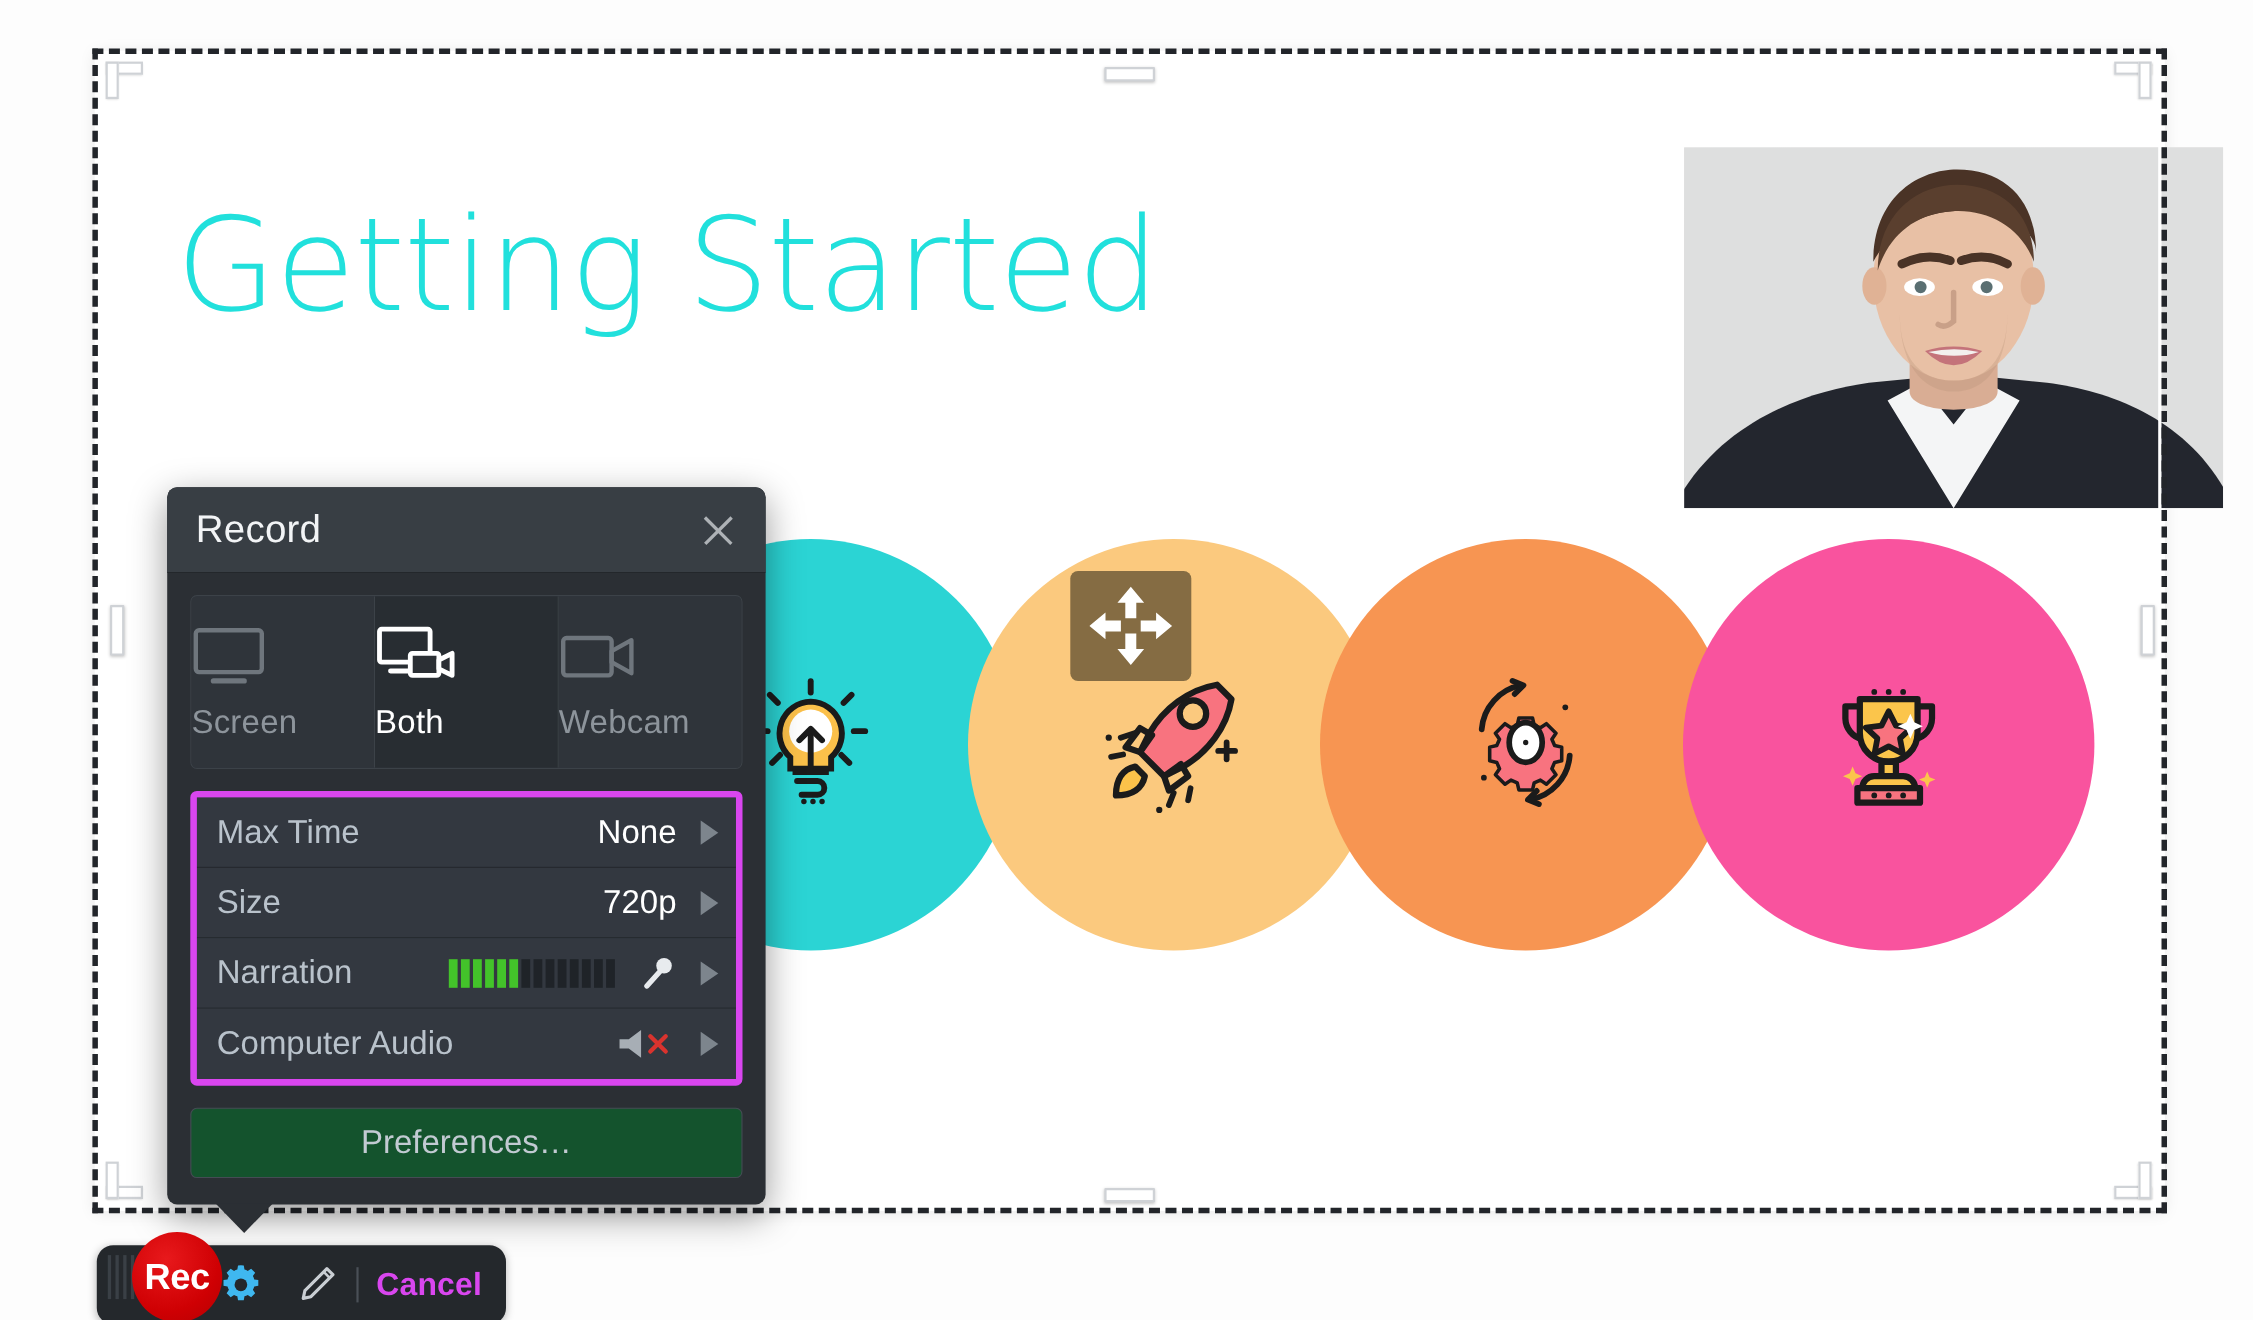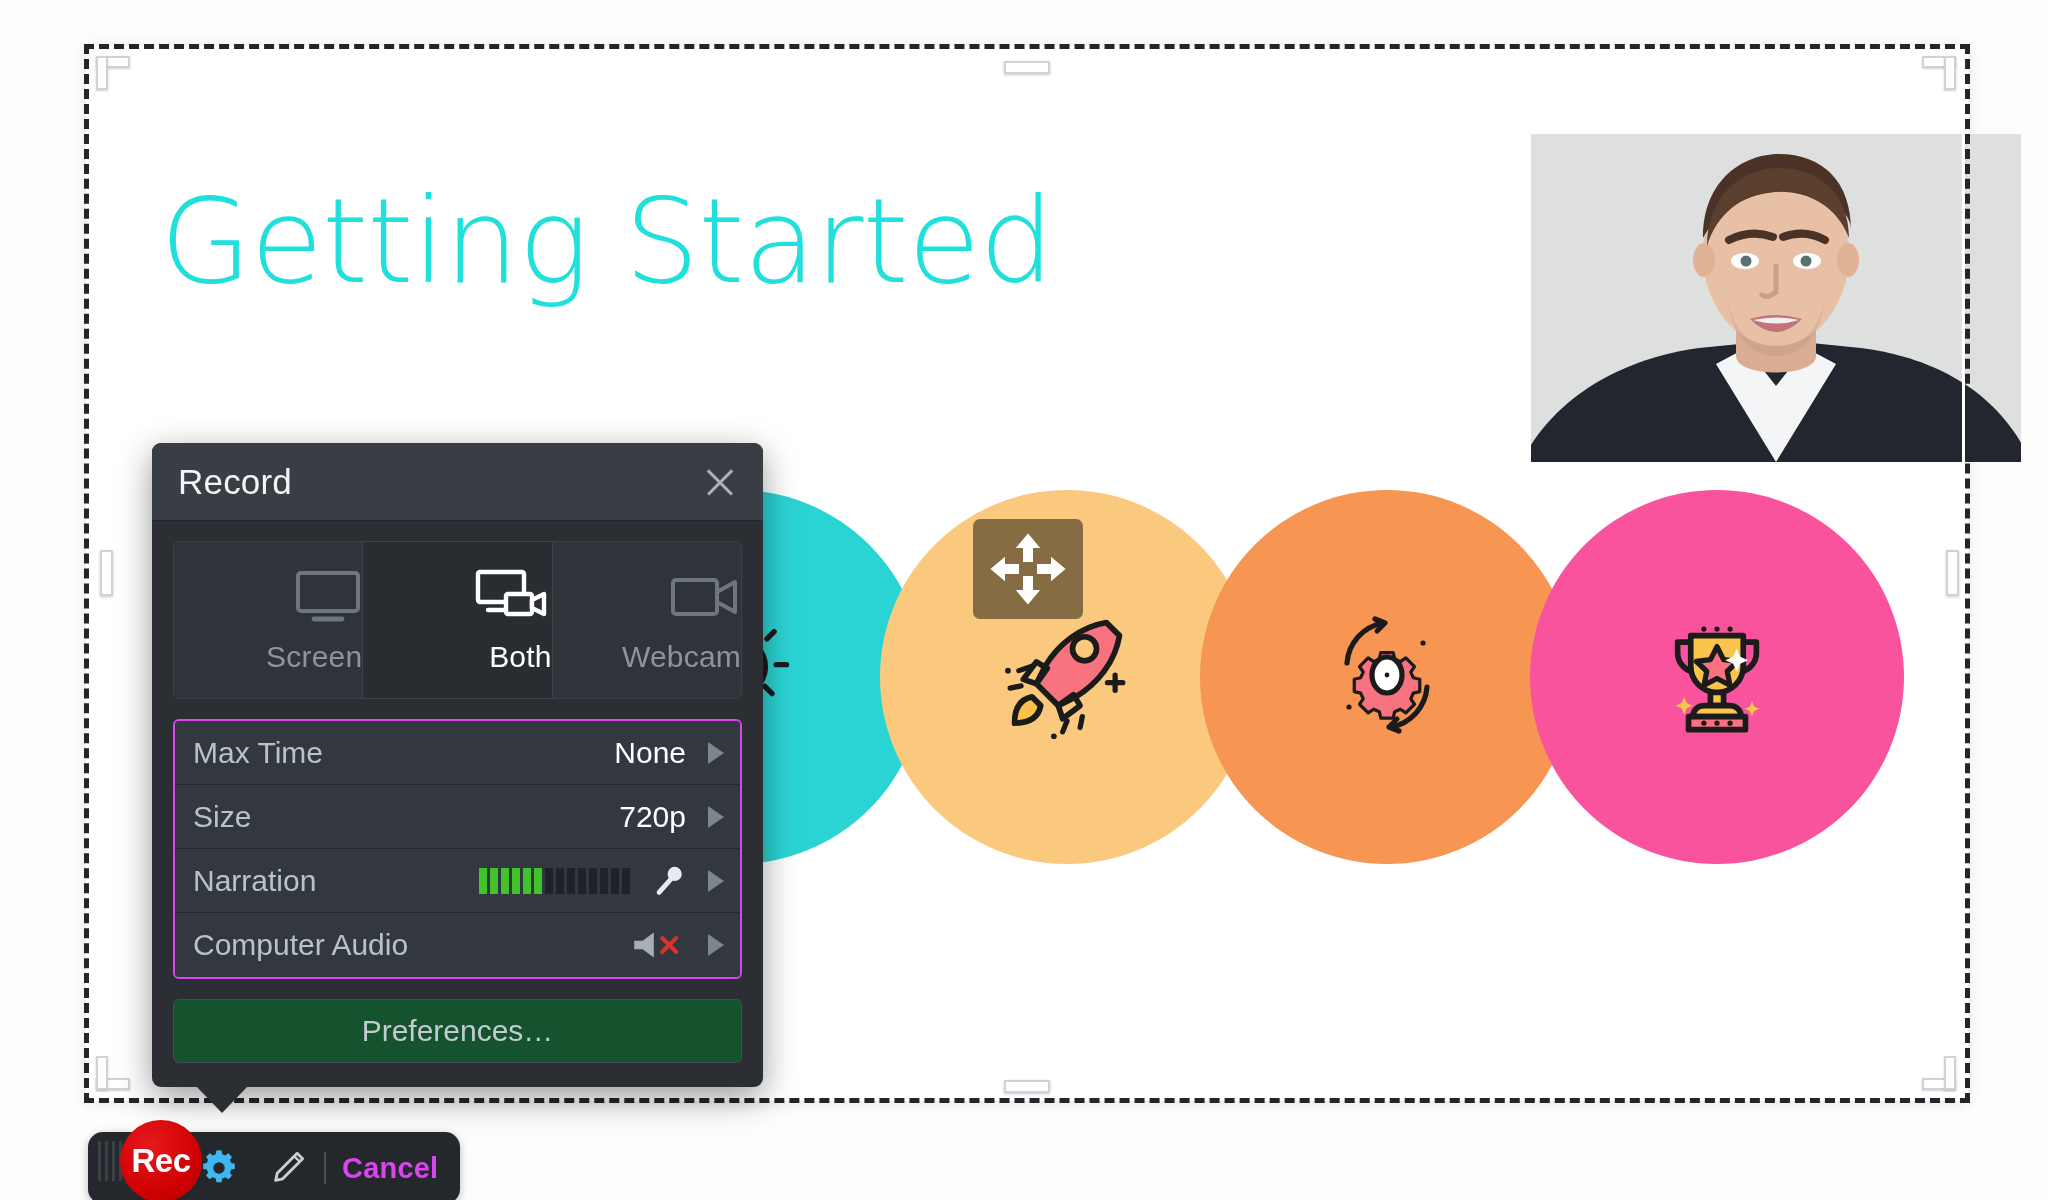--- a/index.html
+++ b/index.html
@@ -114,21 +114,21 @@
     position: absolute;
     inset: 0;
     background: linear-gradient(160deg, #e4e5e5 0%, #d9dada 55%, #cfd0d0 100%);
   }
 
   
   .record-panel {
     position: absolute;
     left: 152px;
     top: 443px;
-    width: 611px;
+    width: 544px;
     border-radius: 9px;
     background: #2b2f34;
     box-shadow: 0 10px 34px rgba(0,0,0,0.40);
     z-index: 60;
     font-family: "Liberation Sans", sans-serif;
   }
   .panel-header {
     height: 78px;
     background: #383e44;
     border-radius: 9px 9px 0 0;
@@ -168,21 +168,21 @@
     border-radius: 6px;
     overflow: hidden;
     background: #2f343a;
     border: 1px solid #3c4248;
   }
   .mode-btn {
     flex: 1;
     height: 156px;
     display: flex;
     flex-direction: column;
-    align-items: flex-end;
+    align-items: flex-start;
     justify-content: center;
     gap: 12px;
     cursor: pointer;
     background: #2f343a;
     border-right: 1px solid #3c4248;
     box-sizing: border-box;
   }
   .mode-btn:last-child { border-right: none; }
   .mode-btn.selected { background: #282d32; }
   .mode-label {
@@ -191,21 +191,21 @@
     letter-spacing: 0.2px;
   }
   .mode-btn.selected .mode-label { color: #ffffff; }
   .mode-icon { height: 62px; display: flex; align-items: center; justify-content: center; }
 
   .rows {
     margin-top: 20px;
     border-radius: 6px;
     overflow: hidden;
     background: #333840;
-    border: 2px solid #d946ef;
+    border: 6px solid #d946ef;
   }
   .row {
     height: 64px;
     display: flex;
     align-items: center;
     padding: 0 16px 0 18px;
     box-sizing: border-box;
     border-bottom: 1px solid #24282d;
     background: #333840;
     cursor: pointer;

